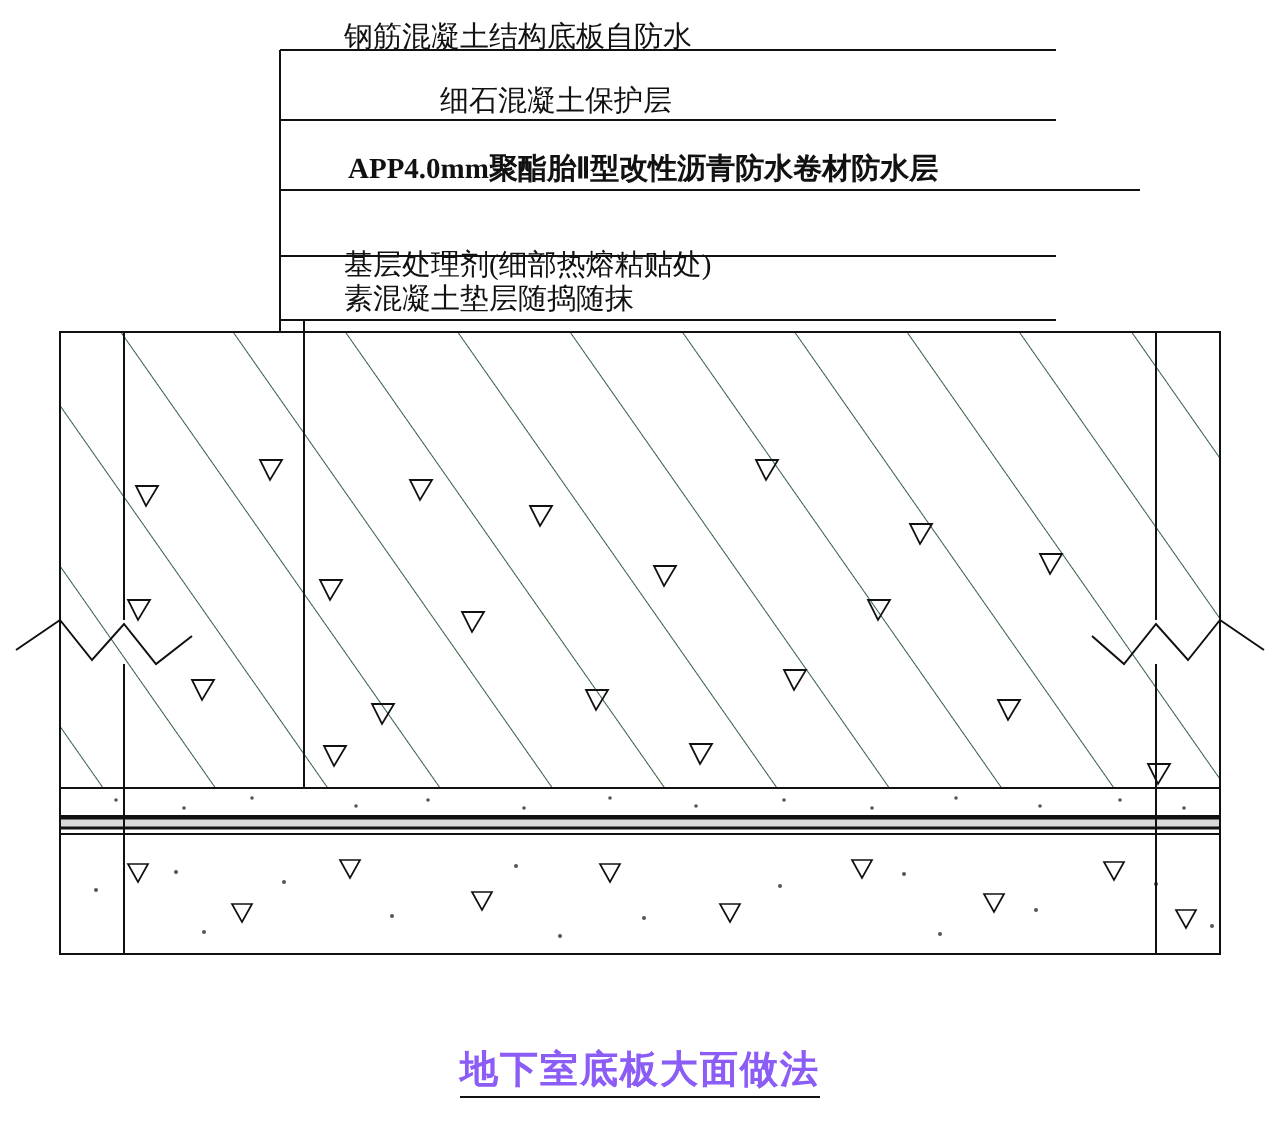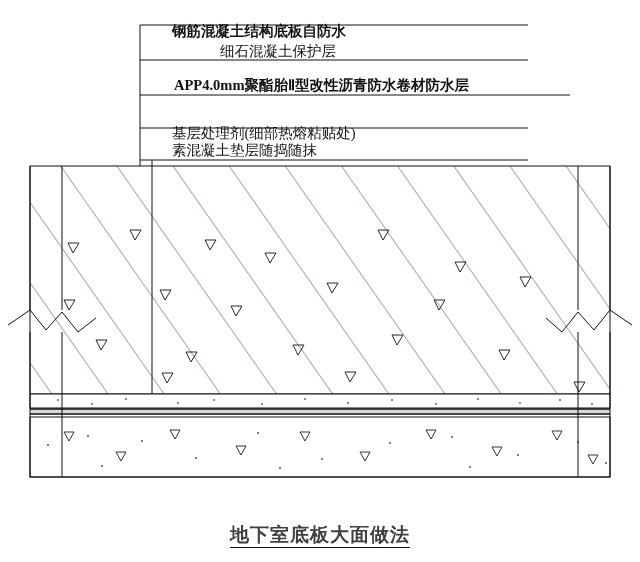--- a/index.html
+++ b/index.html
@@ -43,21 +43,21 @@
   }
   .title {
     position: absolute;
     left: 0;
     top: 522px;
     width: 640px;
     text-align: center;
     font-family: "Liberation Serif", serif;
     font-size: 19px;
     font-weight: bold;
-    color: #404040;
+    color: #8b5cf6;
     letter-spacing: 1px;
   }
   .title span {
     border-bottom: 1.5px solid #111111;
     padding-bottom: 2px;
   }
 </style>
 </head>
 <body>
 
@@ -194,21 +194,21 @@
 
     <g fill="none" stroke="#111111" stroke-width="1">
       <polyline points="8,325 30,310 46,330 62,312 78,332 96,318"></polyline>
     </g>
     <g fill="none" stroke="#111111" stroke-width="1">
       <polyline points="546,318 562,332 578,312 594,330 610,310 632,325"></polyline>
     </g>
   </svg>
 
   <div class="labels">
-    <div class="lbl" style="left:172px; top:24px;font-weight:bold;">钢筋混凝土结构底板自防水</div>
+    <div class="lbl" style="left:172px; top:12px;">钢筋混凝土结构底板自防水</div>
     <div class="lbl" style="left:172px; top:44px;margin-left:48px;">细石混凝土保护层</div>
     <div class="lbl" style="left:174px; top:78px;font-weight:bold;">APP4.0mm聚酯胎Ⅱ型改性沥青防水卷材防水层</div>
     <div class="lbl" style="left:172px; top:110px;margin-top:16px;">基层处理剂(细部热熔粘贴处)</div>
     <div class="lbl" style="left:172px; top:143px;">素混凝土垫层随捣随抹</div>
   </div>
 
   <div class="title"><span>地下室底板大面做法</span></div>
 
 </div>
 

